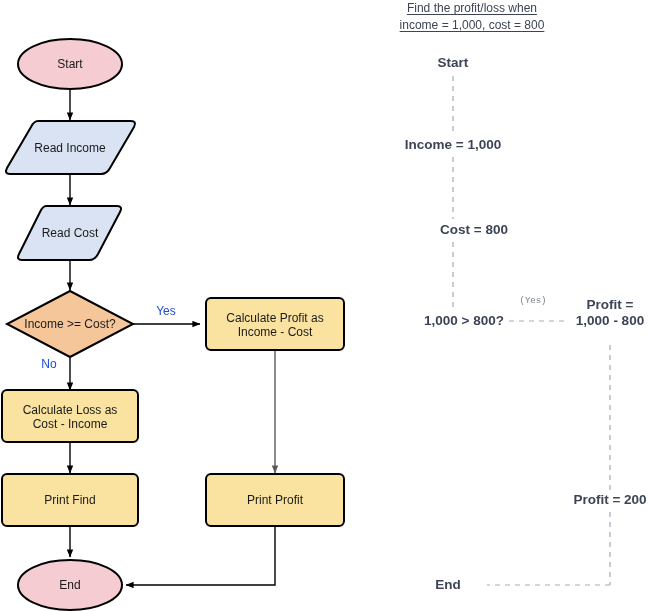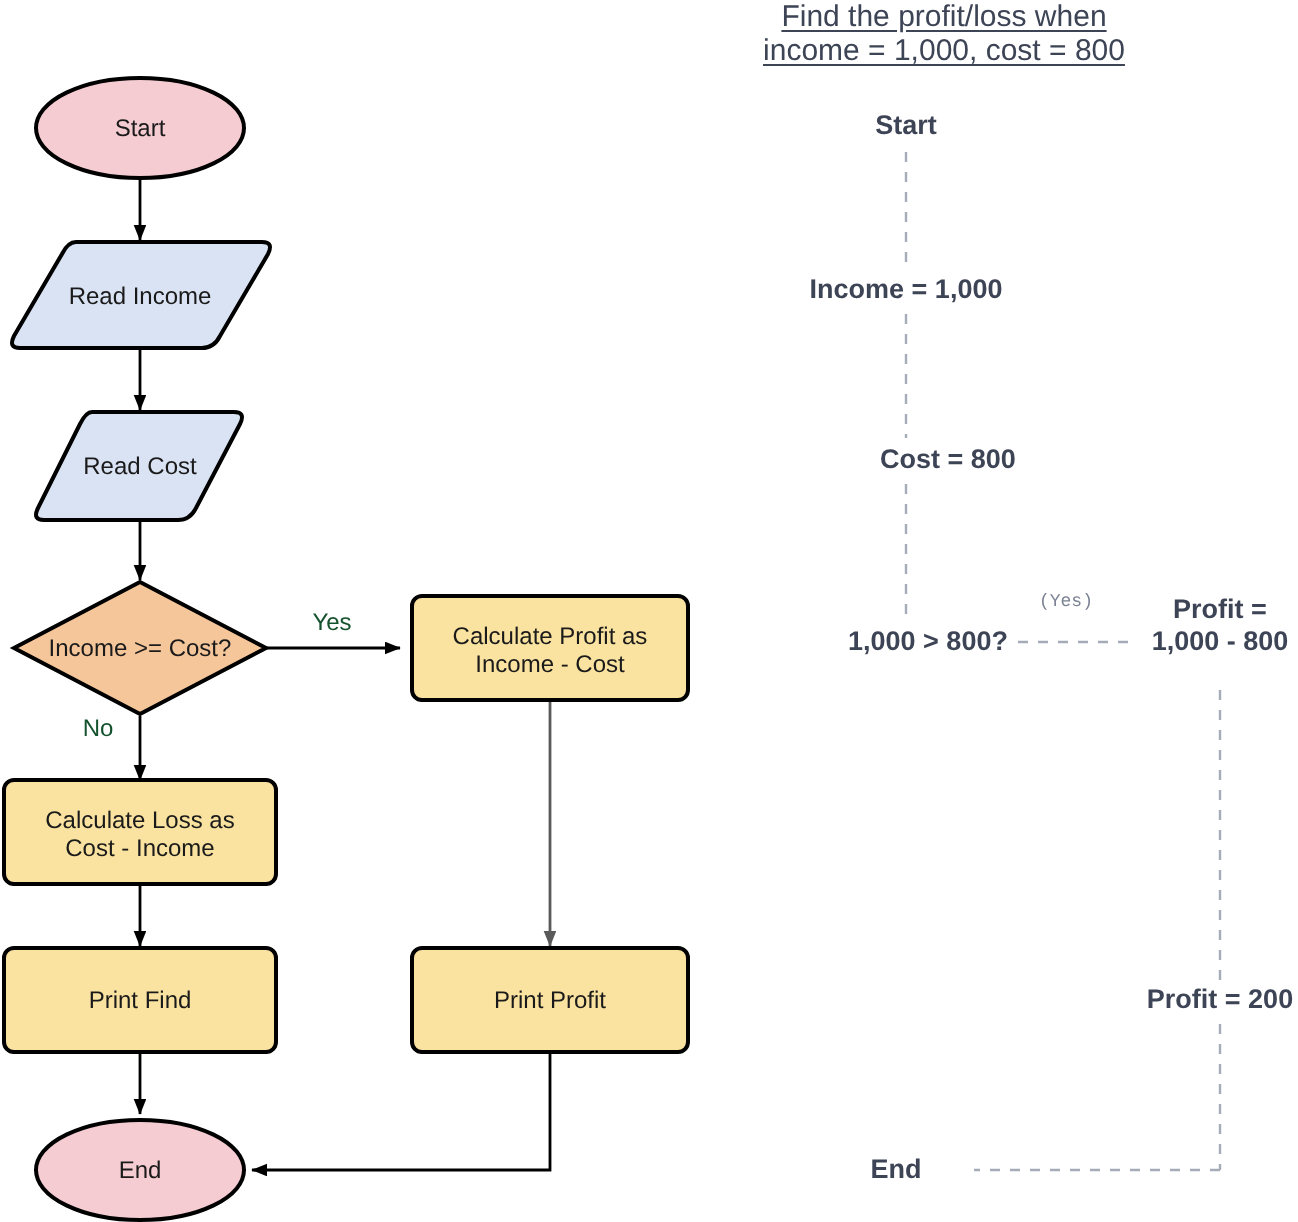--- a/index.html
+++ b/index.html
@@ -36,35 +36,35 @@
     text-align: center;
     color: #1a1a1a;
     font-family: "Liberation Sans", sans-serif;
     font-size: 12px;
     line-height: 14px;
     pointer-events: none;
     white-space: pre-line;
   }
   .edge-label {
     position: absolute;
-    color: #14532d;
+    color: #1d4ed8;
     font-family: "Liberation Sans", sans-serif;
     font-size: 12px;
     line-height: 13px;
     text-align: center;
   }
   
   .trace-title {
     position: absolute;
     left: 352px;
     top: 0px;
     width: 240px;
     color: #3d4455;
     font-family: "Liberation Sans", sans-serif;
-    font-size: 15px;
+    font-size: 12px;
     font-weight: 400;
     line-height: 17px;
     text-align: center;
     text-decoration: underline;
     text-underline-offset: 2px;
   }
   .trace-item {
     position: absolute;
     color: #3d4455;
     font-family: "Liberation Sans", sans-serif;

